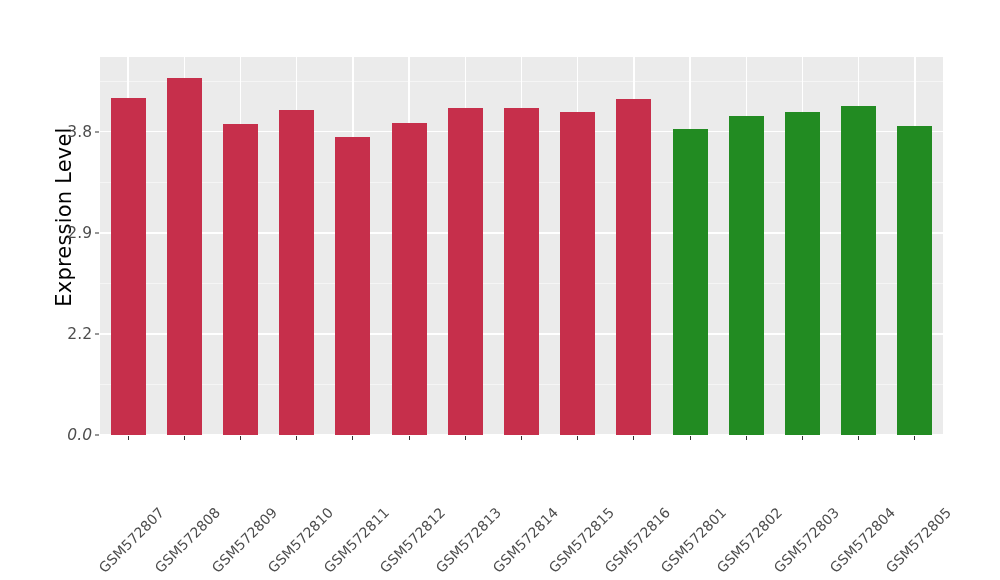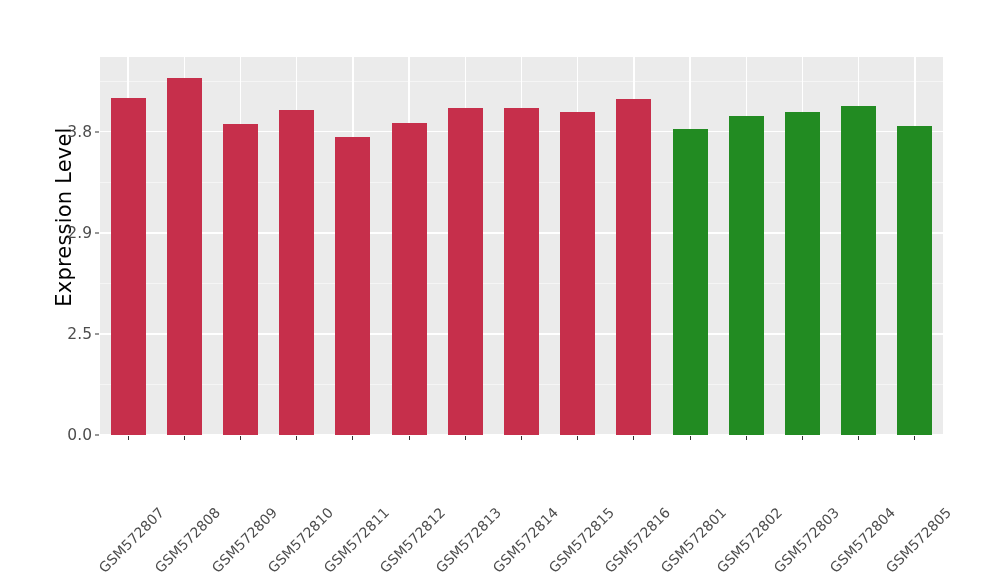--- a/index.html
+++ b/index.html
@@ -128,22 +128,22 @@
   }
 </style>
 </head>
 <body>
 
 <div id="chart-root">
 
   <div id="y-axis-title">Expression Level</div>
 
   <div id="y-tick-labels">
-      <div class="y-tick-label" style="top: 435px;">0.0</div>
-      <div class="y-tick-label" style="top: 333.93px;">2.5</div>
+      <div class="y-tick-label" style="top: 435px; font-style: italic;">0.0</div>
+      <div class="y-tick-label" style="top: 333.93px;">2.2</div>
       <div class="y-tick-label" style="top: 232.86px;">2.9</div>
       <div class="y-tick-label" style="top: 131.79px;">3.8</div>
     </div>
 
   <div id="panel">
       <div class="grid-minor" style="top: 327.47px;"></div>
       <div class="grid-minor" style="top: 226.4px;"></div>
       <div class="grid-minor" style="top: 125.33px;"></div>
       <div class="grid-minor" style="top: 24.26px;"></div>
       <div class="grid-major" style="top: 377.35px;"></div>

